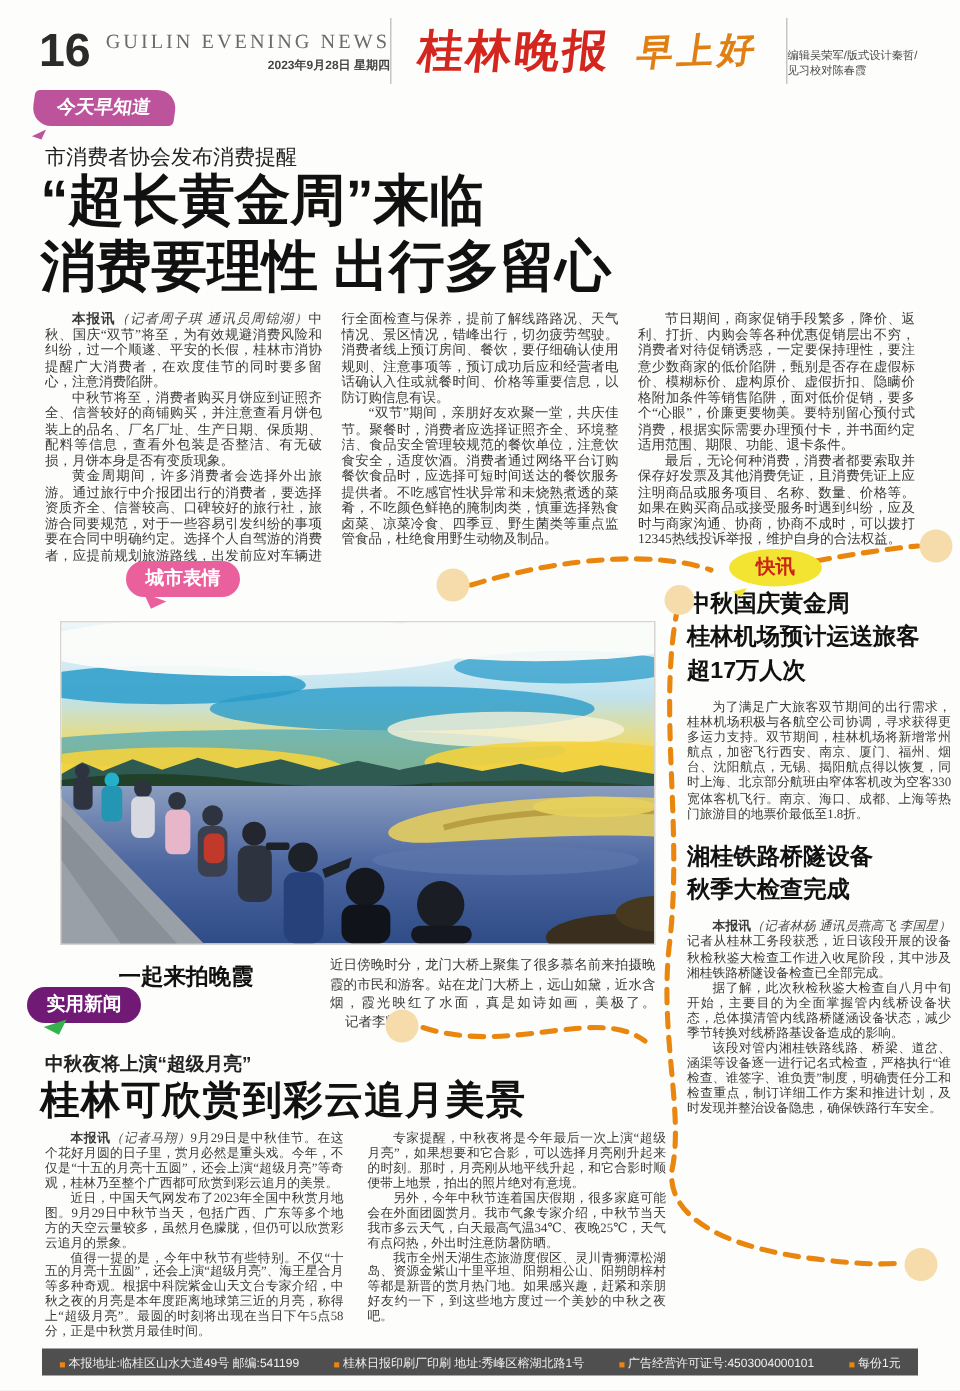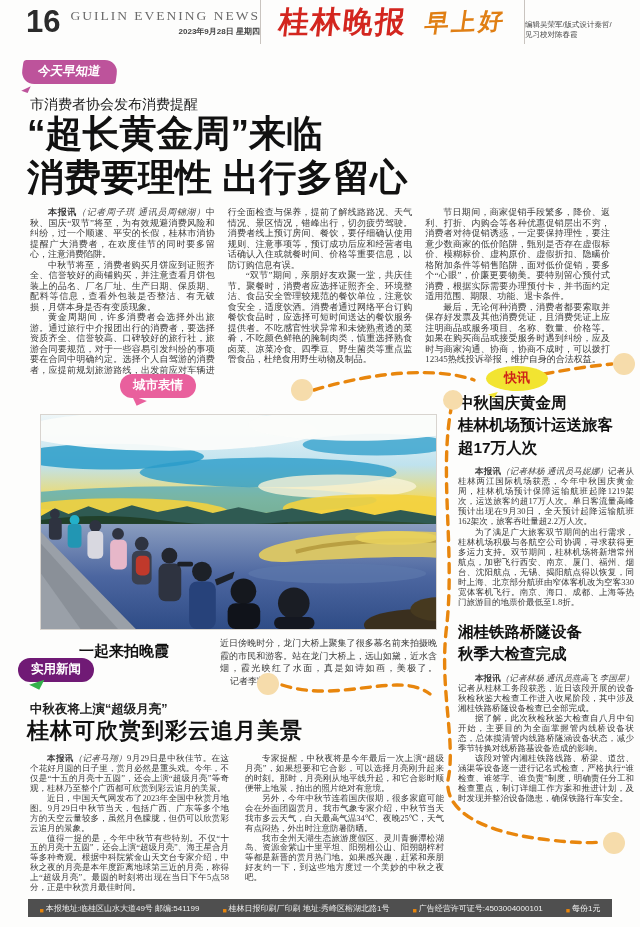--- a/index.html
+++ b/index.html
@@ -3,34 +3,34 @@
 <meta charset="utf-8">
 <style>
   html,body{margin:0;padding:0;background:#efe9e4;}
   *{box-sizing:border-box;}
   .page{
     position:relative;width:640px;height:927px;margin:0 auto;
     background:#fdfdfc;overflow:hidden;
     font-family:"Liberation Serif","DejaVu Serif",serif;color:#3a3a3a;
   }
   
-  .header{position:absolute;left:26px;top:0;width:588px;height:44px;display:flex;align-items:stretch;}
+  .header{position:absolute;left:26px;top:12px;width:588px;height:44px;display:flex;align-items:stretch;}
   .pageno{font-family:"Liberation Sans",sans-serif;font-size:31px;font-weight:900;color:#2b2b2b;line-height:44px;margin-right:10px;}
   .en-block{display:flex;flex-direction:column;justify-content:center;align-items:flex-end;border-right:1px solid #c9c4bf;}
   .en-name{font-family:"Liberation Serif",serif;font-size:13.5px;letter-spacing:2px;color:#6b6b6b;}
   .date-line{font-family:"Liberation Sans",sans-serif;font-size:8px;font-weight:bold;color:#444;margin-top:2px;}
   .masthead{display:flex;align-items:center;gap:18px;padding:0 18px;border-right:1px solid #c9c4bf;}
   .masthead-cn{font-size:30px;font-weight:900;color:#d3261f;transform:skewX(-6deg);letter-spacing:2px;font-family:"Liberation Serif",serif;}
   .greeting{font-size:24px;font-weight:900;color:#e07f14;transform:skewX(-10deg) rotate(-2deg);letter-spacing:3px;}
   .credits{flex:1;display:flex;align-items:flex-end;justify-content:flex-end;font-family:"Liberation Sans",sans-serif;font-size:7.5px;color:#4a4a4a;padding-bottom:4px;}
   
   .bubble{position:absolute;z-index:5;font-family:"Liberation Sans",sans-serif;font-weight:bold;color:#fff;}
   .badge-today{left:22px;top:60px;background:#bd539b;font-size:12.5px;padding:3px 16px 4px;border-radius:3px 14px 3px 14px;transform:skewX(-8deg);}
   .badge-today::after{content:"";position:absolute;left:-4px;bottom:-7px;border:7px solid transparent;border-right-color:#bd539b;border-bottom:0;transform:rotate(18deg);}
-  .badge-city{left:84px;top:374px;background:#e9609d;font-size:12.5px;padding:3px 13px 4px;border-radius:13px;margin-left:36px;}
+  .badge-city{left:84px;top:374px;background:#e9609d;font-size:12.5px;padding:3px 13px 4px;border-radius:13px;}
   .badge-city::after{content:"";position:absolute;left:10px;bottom:-8px;border:8px solid transparent;border-top-color:#e9609d;border-bottom:0;transform:rotate(20deg);}
   .badge-practical{left:18px;top:658px;background:#701a75;font-size:12.5px;padding:3px 13px 4px;border-radius:13px;}
   .badge-practical::after{content:"";position:absolute;left:12px;bottom:-8px;border:8px solid transparent;border-top-color:#35b24c;border-bottom:0;transform:rotate(-18deg);}
   .badge-flash{left:486px;top:366px;background:#f2e431;color:#ce2318;font-size:13px;padding:3px 18px 4px;border-radius:50%;}
   .badge-flash::after{content:"";position:absolute;left:-3px;bottom:-4px;border:7px solid transparent;border-right-color:#f2e431;border-bottom:0;transform:rotate(30deg);}
   
   .kicker1{position:absolute;left:30px;top:96px;font-family:"Liberation Sans",sans-serif;font-size:14px;font-weight:normal;color:#222;}
   .headline1{position:absolute;left:27px;top:112px;font-family:"Liberation Sans",sans-serif;font-size:37px;line-height:1.2;font-weight:900;color:#111;letter-spacing:0px;}
   .main-cols{position:absolute;left:30px;top:207px;width:580px;height:180px;column-count:3;column-gap:13px;font-size:9px;line-height:1.17;text-align:justify;overflow:hidden;}
   .para{margin:0;text-indent:2em;}
@@ -38,21 +38,21 @@
   .lead-note{font-style:italic;color:#4a4a4a;}
   
   .photo{position:absolute;left:40px;top:414px;width:397px;height:216px;border:1px solid #d8d4cf;}
   .photo svg{display:block;width:100%;height:100%;}
   .caption-row{position:absolute;left:40px;top:637px;width:397px;display:flex;gap:12px;}
   .photo-title{width:168px;text-align:center;font-family:"Liberation Sans",sans-serif;font-size:15px;font-weight:900;color:#111;padding-top:5px;}
   .photo-caption{flex:1;font-size:9px;line-height:1.4;text-align:justify;}
   .photo-credit{white-space:nowrap;margin-left:10px;}
   
   .kicker2{position:absolute;left:30px;top:701px;font-family:"Liberation Sans",sans-serif;font-size:12.5px;font-weight:bold;color:#222;}
-  .headline2{position:absolute;left:27px;top:716px;font-family:"Liberation Sans",sans-serif;font-size:22px;font-weight:900;color:#111;letter-spacing:1px;}
+  .headline2{position:absolute;left:27px;top:716px;font-family:"Liberation Sans",sans-serif;font-size:26px;font-weight:900;color:#111;letter-spacing:1px;}
   .moon-cols{position:absolute;left:30px;top:754px;width:414px;height:141px;column-count:2;column-gap:16px;font-size:8.5px;line-height:1.17;text-align:justify;overflow:hidden;}
   
   .flash-col{position:absolute;left:458px;top:392px;width:176px;}
   .flash-headline{font-family:"Liberation Sans",sans-serif;font-size:15.5px;line-height:1.45;font-weight:800;color:#111;margin:0 0 7px 0;}
   .flash-body{font-size:8.5px;line-height:1.18;text-align:justify;margin-bottom:12px;}
   .flash-headline.second{margin-top:14px;}
   
   .deco{position:absolute;left:240px;top:352px;width:400px;height:520px;z-index:3;pointer-events:none;}
   
   .footer{position:absolute;left:28px;top:899px;width:584px;height:18px;background:#4f4f4f;display:flex;align-items:center;justify-content:space-around;font-family:"Liberation Sans",sans-serif;font-size:8px;color:#f1f1f1;}
@@ -181,21 +181,20 @@
     <p class="para">我市全州天湖生态旅游度假区、灵川青狮潭松湖岛、资源金紫山十里平坦、阳朔相公山、阳朔朗梓村等都是新晋的赏月热门地。如果感兴趣，赶紧和亲朋好友约一下，到这些地方度过一个美妙的中秋之夜吧。</p>
   </div>
 
   <div class="flash-col">
     <div class="flash-headline">
       <div>中秋国庆黄金周</div>
       <div>桂林机场预计运送旅客</div>
       <div>超17万人次</div>
     </div>
     <div class="flash-body">
-      <p class="para"><span class="lead-bold">本报讯</span><span class="lead-note">（记者林杨 通讯员马妮娜）</span><span>记者从桂林两江国际机场获悉，今年中秋国庆黄金周，桂林机场预计保障运输航班起降1219架次，运送旅客约超17万人次。单日客流量高峰预计出现在9月30日，全天预计起降运输航班162架次，旅客吞吐量超2.2万人次。</span></p>
       <p class="para">为了满足广大旅客双节期间的出行需求，桂林机场积极与各航空公司协调，寻求获得更多运力支持。双节期间，桂林机场将新增常州航点，加密飞行西安、南京、厦门、福州、烟台、沈阳航点，无锡、揭阳航点得以恢复，同时上海、北京部分航班由窄体客机改为空客330宽体客机飞行。南京、海口、成都、上海等热门旅游目的地票价最低至1.8折。</p>
     </div>
     <div class="flash-headline second">
       <div>湘桂铁路桥隧设备</div>
       <div>秋季大检查完成</div>
     </div>
     <div class="flash-body">
       <p class="para"><span class="lead-bold">本报讯</span><span class="lead-note">（记者林杨 通讯员燕高飞 李国星）</span><span>记者从桂林工务段获悉，近日该段开展的设备秋检秋鉴大检查工作进入收尾阶段，其中涉及湘桂铁路桥隧设备检查已全部完成。</span></p>
       <p class="para">据了解，此次秋检秋鉴大检查自八月中旬开始，主要目的为全面掌握管内线桥设备状态，总体摸清管内线路桥隧涵设备状态，减少季节转换对线桥路基设备造成的影响。</p>
       <p class="para">该段对管内湘桂铁路线路、桥梁、道岔、涵渠等设备逐一进行记名式检查，严格执行“谁检查、谁签字、谁负责”制度，明确责任分工和检查重点，制订详细工作方案和推进计划，及时发现并整治设备隐患，确保铁路行车安全。</p>

